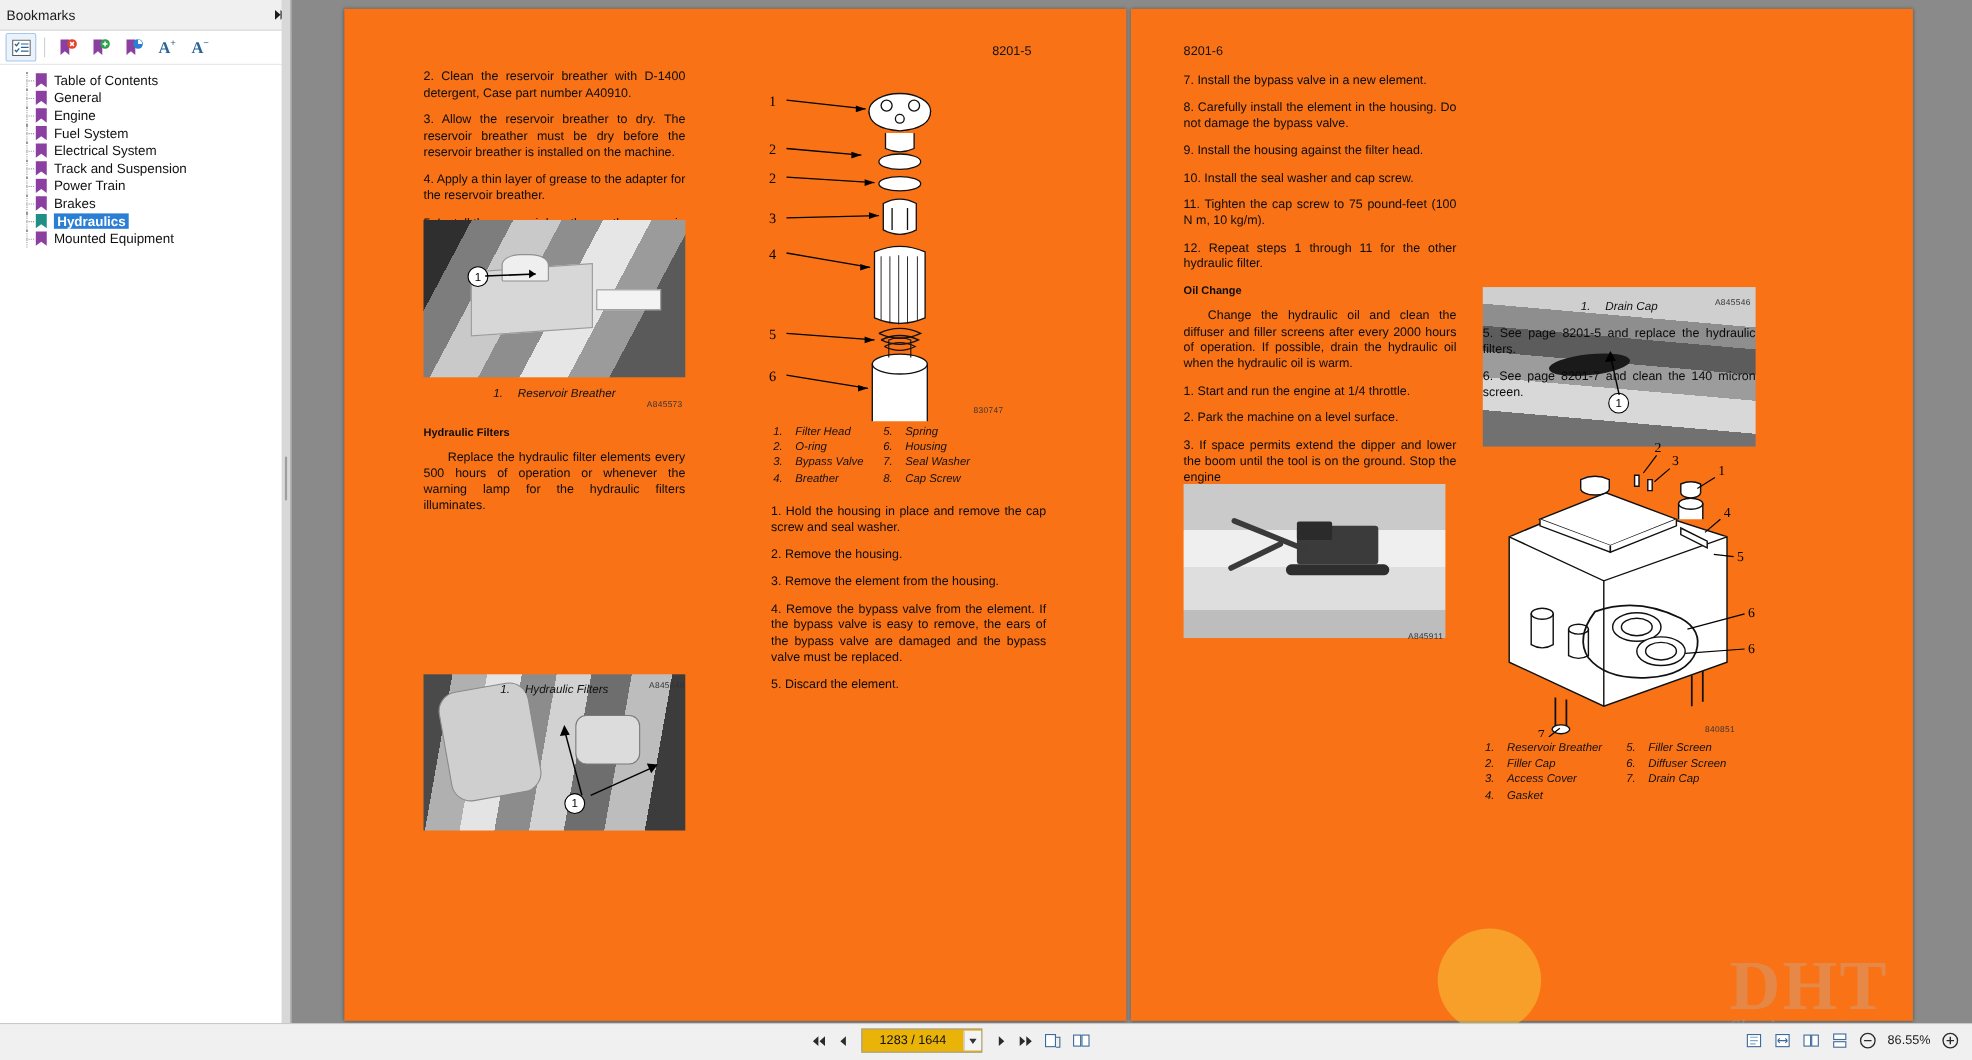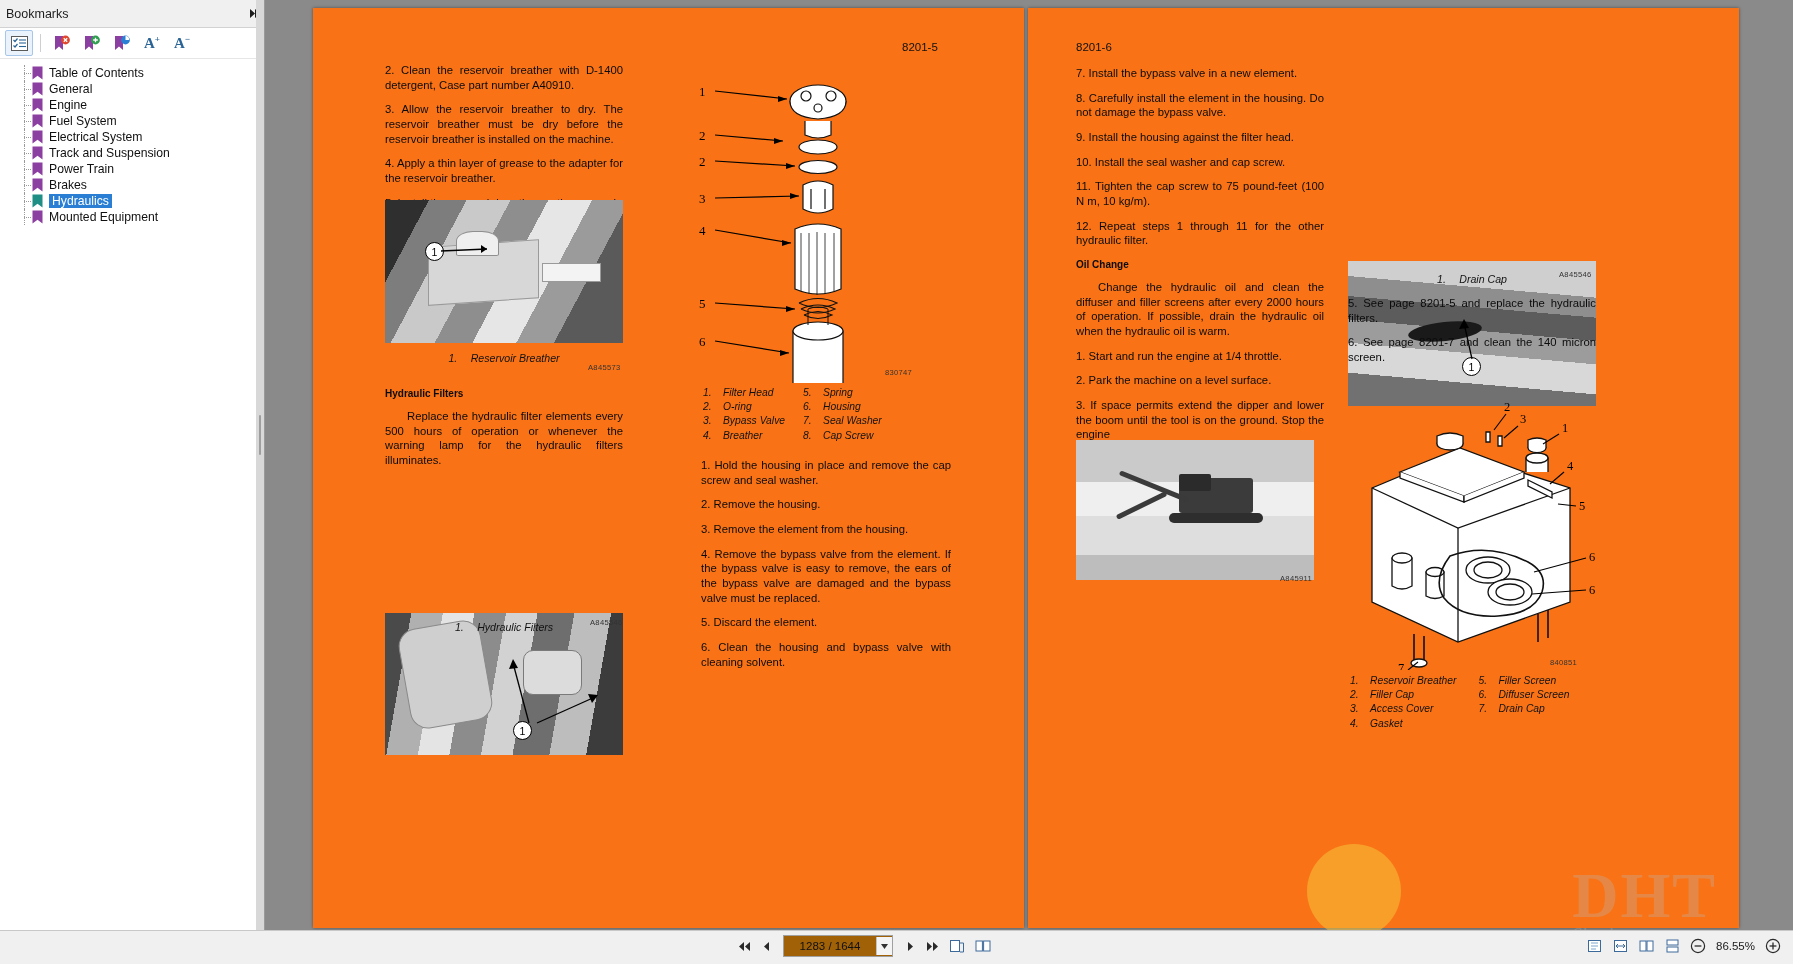--- a/index.html
+++ b/index.html
@@ -17,21 +17,21 @@
   .tb-sep{width:1px;height:18px;background:#cfcfcf;margin:0 5px;}
   .az{font-size:15px;font-weight:bold;color:#2a6496;font-family:"Liberation Serif",serif;line-height:1;}
   .az sup{font-size:9px;}
   .bm-list{padding-top:6px;}
   .bm-item{display:flex;align-items:center;height:16px;padding-left:18px;cursor:pointer;position:relative;}
   .bm-dots{position:absolute;left:18px;top:0;width:14px;height:16px;}
   .bm-dots:before{content:"";position:absolute;left:6px;top:0;bottom:0;border-left:1px dotted #9a9a9a;}
   .bm-dots:after{content:"";position:absolute;left:6px;top:8px;width:7px;border-top:1px dotted #9a9a9a;}
   .bm-flag{width:11px;height:14px;margin-left:14px;margin-right:6px;flex:none;}
   .bm-label{font-size:12.2px;color:#101010;white-space:nowrap;}
-  .bm-item.selected .bm-label{background:#2a7fd4;color:#fff;padding:0 3px;}
+  .bm-item.selected .bm-label{background:#2a7fd4;color:#fff;padding:0 3px;font-weight:bold;}
 
   
   .splitter{position:absolute;left:256px;top:0;width:8px;height:930px;background:#d8d8d8;border-right:1px solid #9a9a9a;}
   .splitter .grip{position:absolute;left:3px;top:415px;width:2px;height:40px;background:#9e9e9e;border-radius:1px;}
 
   
   .doc-area{position:absolute;left:265px;top:0;right:0;height:930px;background:#8a8a8a;overflow:hidden;}
   .page{position:absolute;top:8px;height:920px;background:#f97316;box-shadow:0 0 3px rgba(0,0,0,.45);}
   .page-left{left:48px;width:711px;}
   .page-right{left:763px;width:711px;}
@@ -79,21 +79,21 @@
   .ph4arm{position:absolute;left:2%;top:16%;width:46%;height:8%;background:#3a3a3a;transform:rotate(22deg);border-radius:3px;}
   .ph4arm2{position:absolute;left:0%;top:44%;width:34%;height:7%;background:#3a3a3a;transform:rotate(-26deg);border-radius:3px;}
 
   
   .drawing{position:absolute;}
 
   
   .statusbar{position:absolute;left:0;bottom:0;width:1793px;height:34px;background:#f0f0f0;border-top:1px solid #c8c8c8;box-sizing:border-box;}
   .nav{position:absolute;left:735px;top:4px;display:flex;align-items:center;gap:4px;}
   .nbtn{width:18px;height:22px;display:flex;align-items:center;justify-content:center;color:#2a2a2a;font-size:11px;cursor:pointer;}
-  .pagebox{display:flex;align-items:center;border:1px solid #a0a0a0;background:#a16207;height:20px;margin:0 4px;}
+  .pagebox{display:flex;align-items:center;border:1px solid #a0a0a0;background:#eab308;height:20px;margin:0 4px;}
   .pagebox input{border:0;outline:none;width:88px;height:18px;font-size:11.5px;text-align:center;font-family:"Liberation Sans",sans-serif;color:#111;background:transparent;}
   .pagebox .drop{width:15px;height:18px;border-left:1px solid #c3c3c3;display:flex;align-items:center;justify-content:center;font-size:7px;color:#333;background:#f4f4f4;cursor:pointer;}
   .vbtn{width:20px;height:22px;display:flex;align-items:center;justify-content:center;cursor:pointer;margin-left:2px;}
   .zoomarea{position:absolute;right:12px;top:6px;display:flex;align-items:center;gap:9px;}
   .zlabel{font-size:11.5px;color:#1a1a1a;}
   .zico{width:17px;height:17px;display:flex;align-items:center;justify-content:center;cursor:pointer;color:#2a2a2a;}
 
   
   .wm{position:absolute;right:40px;bottom:18px;opacity:.30;pointer-events:none;}
   .wm-circ{position:absolute;right:392px;bottom:26px;width:94px;height:94px;border-radius:50%;background:#f5c33b;opacity:.55;}
@@ -421,21 +421,20 @@
           </tbody>
             </table>
         </div>
 
         <div class="col" style="left:388px;top:450px;width:250px;">
           <p>1.   Hold the housing in place and remove the cap screw and seal washer.</p>
           <p>2.   Remove the housing.</p>
           <p>3.   Remove the element from the housing.</p>
           <p>4.   Remove the bypass valve from the element. If the bypass valve is easy to remove, the ears of the bypass valve are damaged and the bypass valve must be replaced.</p>
           <p>5.   Discard the element.</p>
-          <p>6.   Clean the housing and bypass valve with cleaning solvent.</p>
         </div>
       </div>
     </div>
 
     <div class="page page-right">
       <div class="page-inner">
         <div class="pnum" style="left:48px;top:33px;">8201-6</div>
 
         <div class="col" style="left:48px;top:58px;width:248px;">
           <p>7.   Install the bypass valve in a new element.</p>

